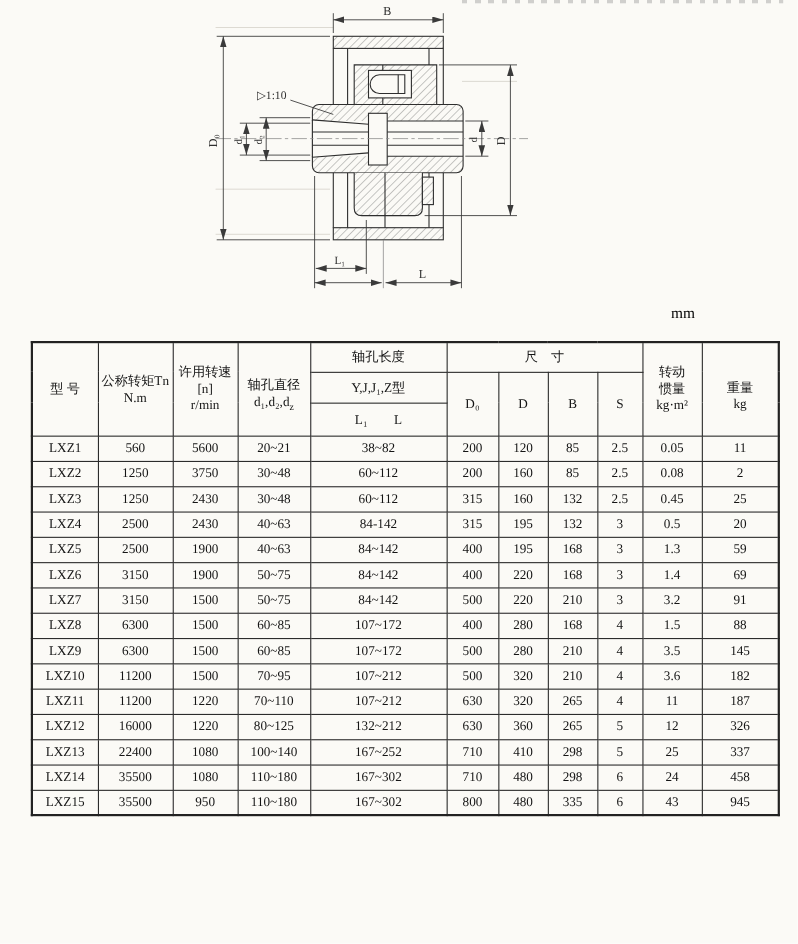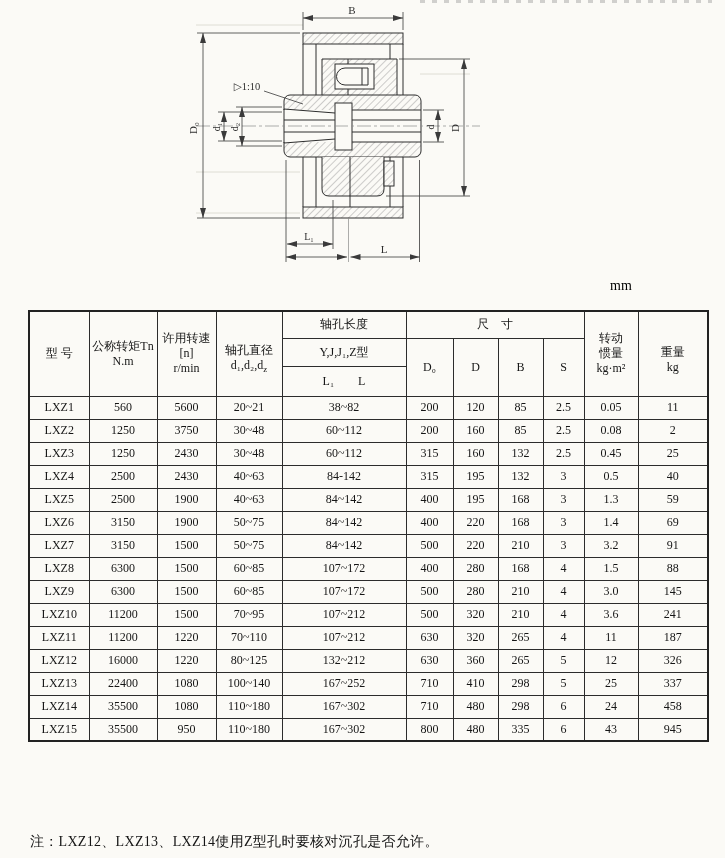--- a/index.html
+++ b/index.html
@@ -284,21 +284,21 @@
           <td>LXZ4</td>
           <td>2500</td>
           <td>2430</td>
           <td>40~63</td>
           <td>84-142</td>
           <td>315</td>
           <td>195</td>
           <td>132</td>
           <td>3</td>
           <td>0.5</td>
-          <td>40</td>
+          <td>20</td>
         </tr>
         <tr>
           <td>LXZ5</td>
           <td>2500</td>
           <td>1900</td>
           <td>40~63</td>
           <td>84~142</td>
           <td>400</td>
           <td>195</td>
           <td>168</td>
@@ -348,35 +348,35 @@
         <tr>
           <td>LXZ9</td>
           <td>6300</td>
           <td>1500</td>
           <td>60~85</td>
           <td>107~172</td>
           <td>500</td>
           <td>280</td>
           <td>210</td>
           <td>4</td>
-          <td>3.0</td>
+          <td>3.5</td>
           <td>145</td>
         </tr>
         <tr>
           <td>LXZ10</td>
           <td>11200</td>
           <td>1500</td>
           <td>70~95</td>
           <td>107~212</td>
           <td>500</td>
           <td>320</td>
           <td>210</td>
           <td>4</td>
           <td>3.6</td>
-          <td>241</td>
+          <td>182</td>
         </tr>
         <tr>
           <td>LXZ11</td>
           <td>11200</td>
           <td>1220</td>
           <td>70~110</td>
           <td>107~212</td>
           <td>630</td>
           <td>320</td>
           <td>265</td>
@@ -432,15 +432,14 @@
           <td>800</td>
           <td>480</td>
           <td>335</td>
           <td>6</td>
           <td>43</td>
           <td>945</td>
         </tr>
       </tbody>
   </table>
 
-  <div class="note">注：LXZ12、LXZ13、LXZ14使用Z型孔时要核对沉孔是否允许。</div>
 
 </div>
 
 </body></html>

